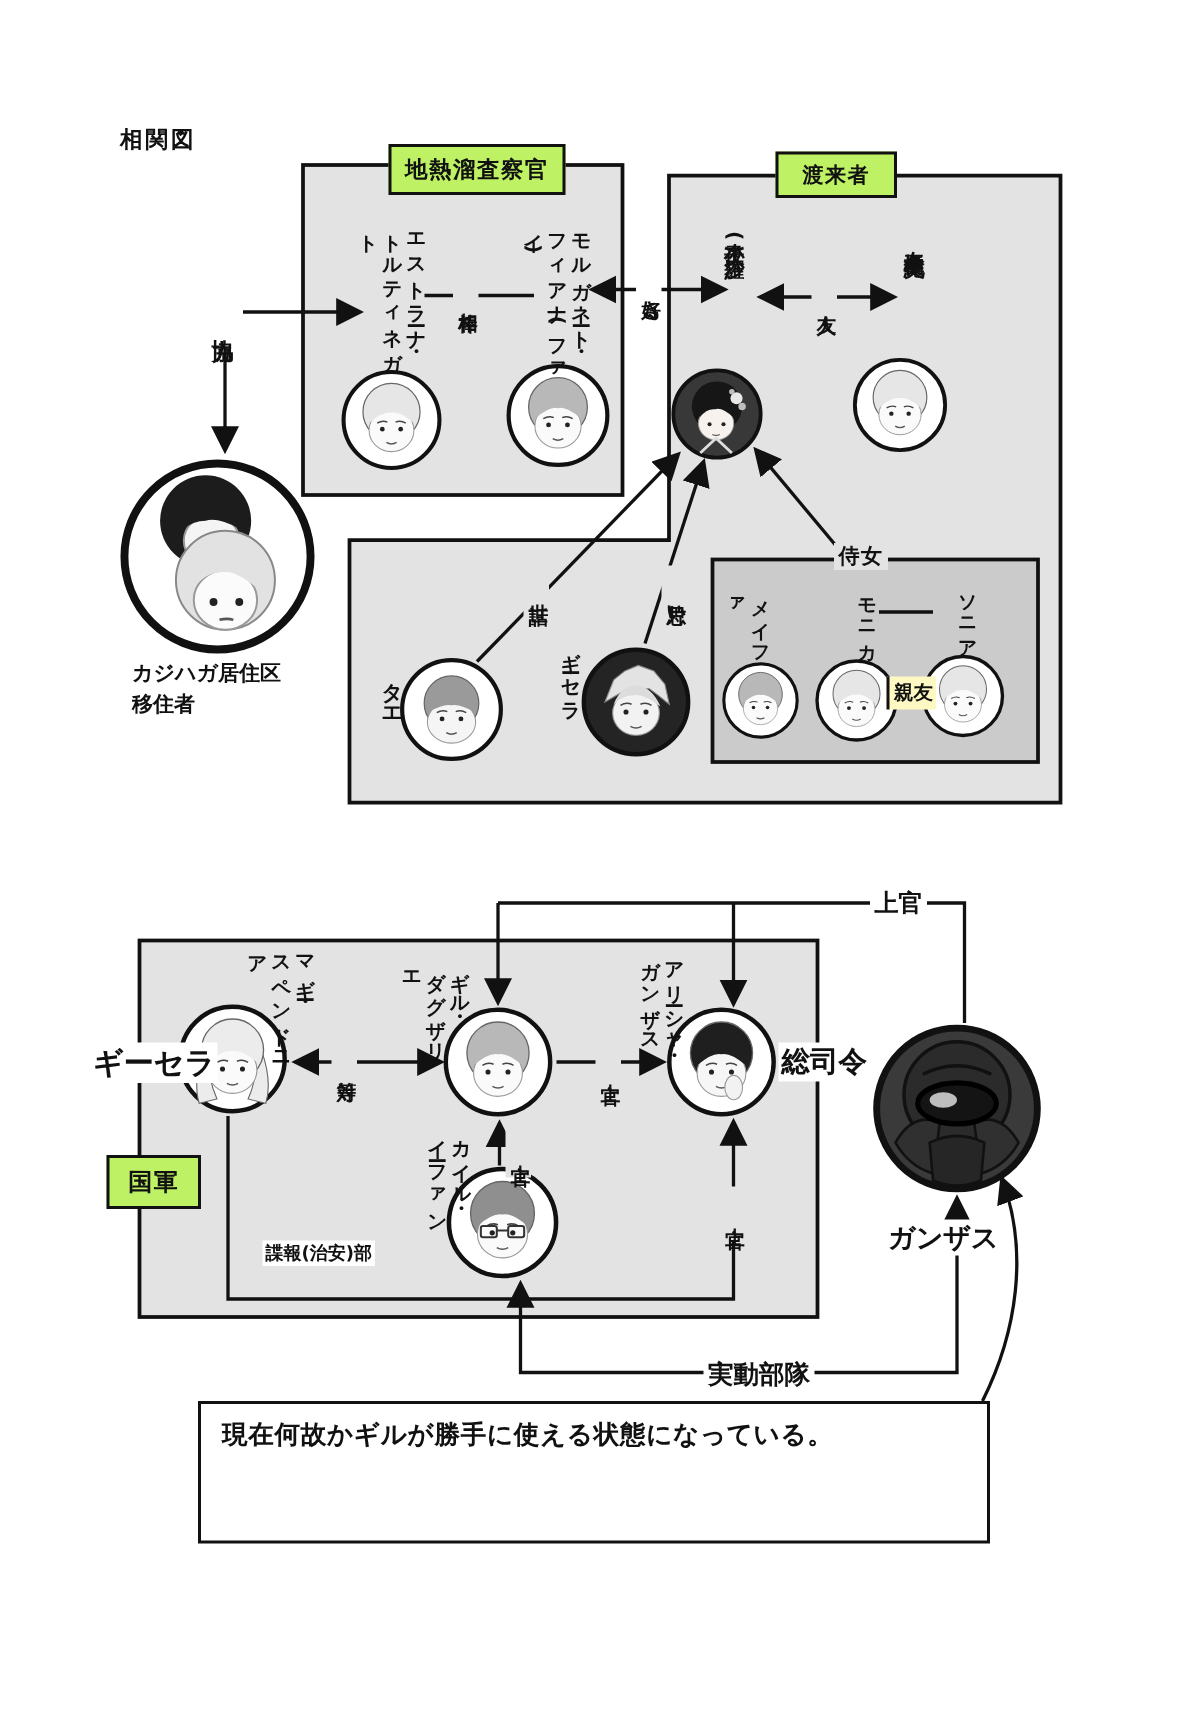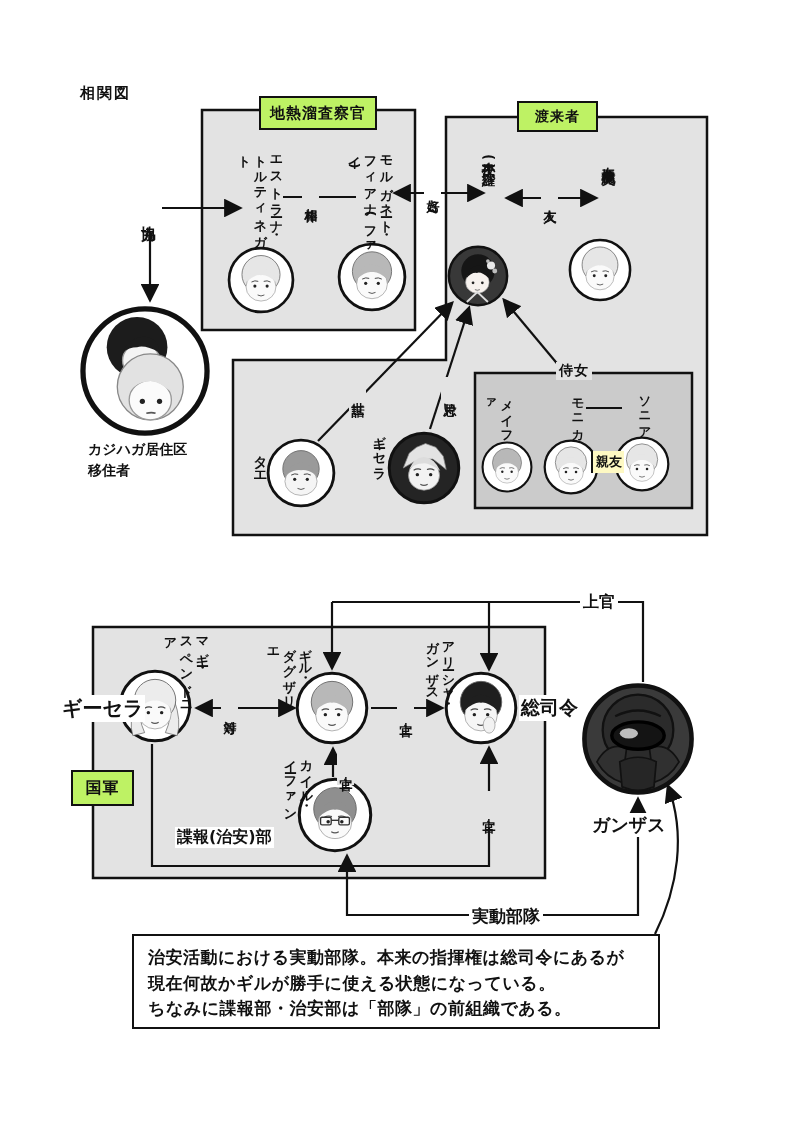--- a/index.html
+++ b/index.html
@@ -327,35 +327,33 @@
     <span>イーファン</span>
 </div>
 
 <div class="kaji" style="left:88px;top:439px;">
   <div>カジハガ居住区</div>
   <div>移住者</div>
 </div>
 
 <div class="role" style="left:60px;top:695px;font-size:20px;">ギーセラ</div>
 <div class="role" style="left:519px;top:695px;font-size:19px;">総司令</div>
-<div class="role" style="left:175px;top:827px;font-size:16px;text-align:center;">諜報(治安)部</div>
+<div class="role" style="left:175px;top:827px;font-size:12px;text-align:center;">諜報(治安)部</div>
 <div class="role" style="left:590px;top:813px;font-size:18px;">ガンザス</div>
 
 <div class="vrel" style="left:139px;top:196px;height:38px;width:18px;font-size:15px;">協力</div>
 <div class="vrel" style="left:302px;top:182px;height:34px;width:17px;background:#e3e3e3;">相棒</div>
 <div class="vrel" style="left:424px;top:180px;height:46px;width:17px;background:#fff;">好き?</div>
 <div class="vrel" style="left:541px;top:183px;height:36px;width:17px;background:#e3e3e3;">友人</div>
 <div class="vrel" style="left:349px;top:375px;height:36px;width:17px;background:#e3e3e3;">世話</div>
 <div class="vrel" style="left:441px;top:377px;height:50px;width:17px;background:#e3e3e3;">片思い</div>
 <div class="vrel" style="left:221px;top:693px;height:36px;width:17px;background:#e3e3e3;">対等</div>
 <div class="vrel" style="left:397px;top:695px;height:36px;width:17px;background:#e3e3e3;">上官</div>
 <div class="vrel" style="left:337px;top:749px;height:36px;width:17px;background:#e3e3e3;">上官</div>
 <div class="vrel" style="left:480px;top:791px;height:36px;width:17px;background:#e3e3e3;">上官</div>
 
 <div class="hrel" style="left:580px;top:592px;font-size:16px;background:#fff;padding:0 3px;">上官</div>
 <div class="hrel" style="left:469px;top:905px;font-size:17px;background:#fff;padding:0 3px;">実動部隊</div>
 <div class="hrel" style="left:591px;top:451px;font-size:13px;background:#fef9c3;border-left:2px solid #111;padding:2px 2px 2px 3px;">親友</div>
 
 <div class="note" style="left:132px;top:934px;width:528px;height:95px;">
-  <div>治安活動における実動部隊。本来の指揮権は総司令にあるが</div>
   <div>現在何故かギルが勝手に使える状態になっている。</div>
-  <div>ちなみに諜報部・治安部は「部隊」の前組織である。</div>
 </div>
 
 </body></html>

